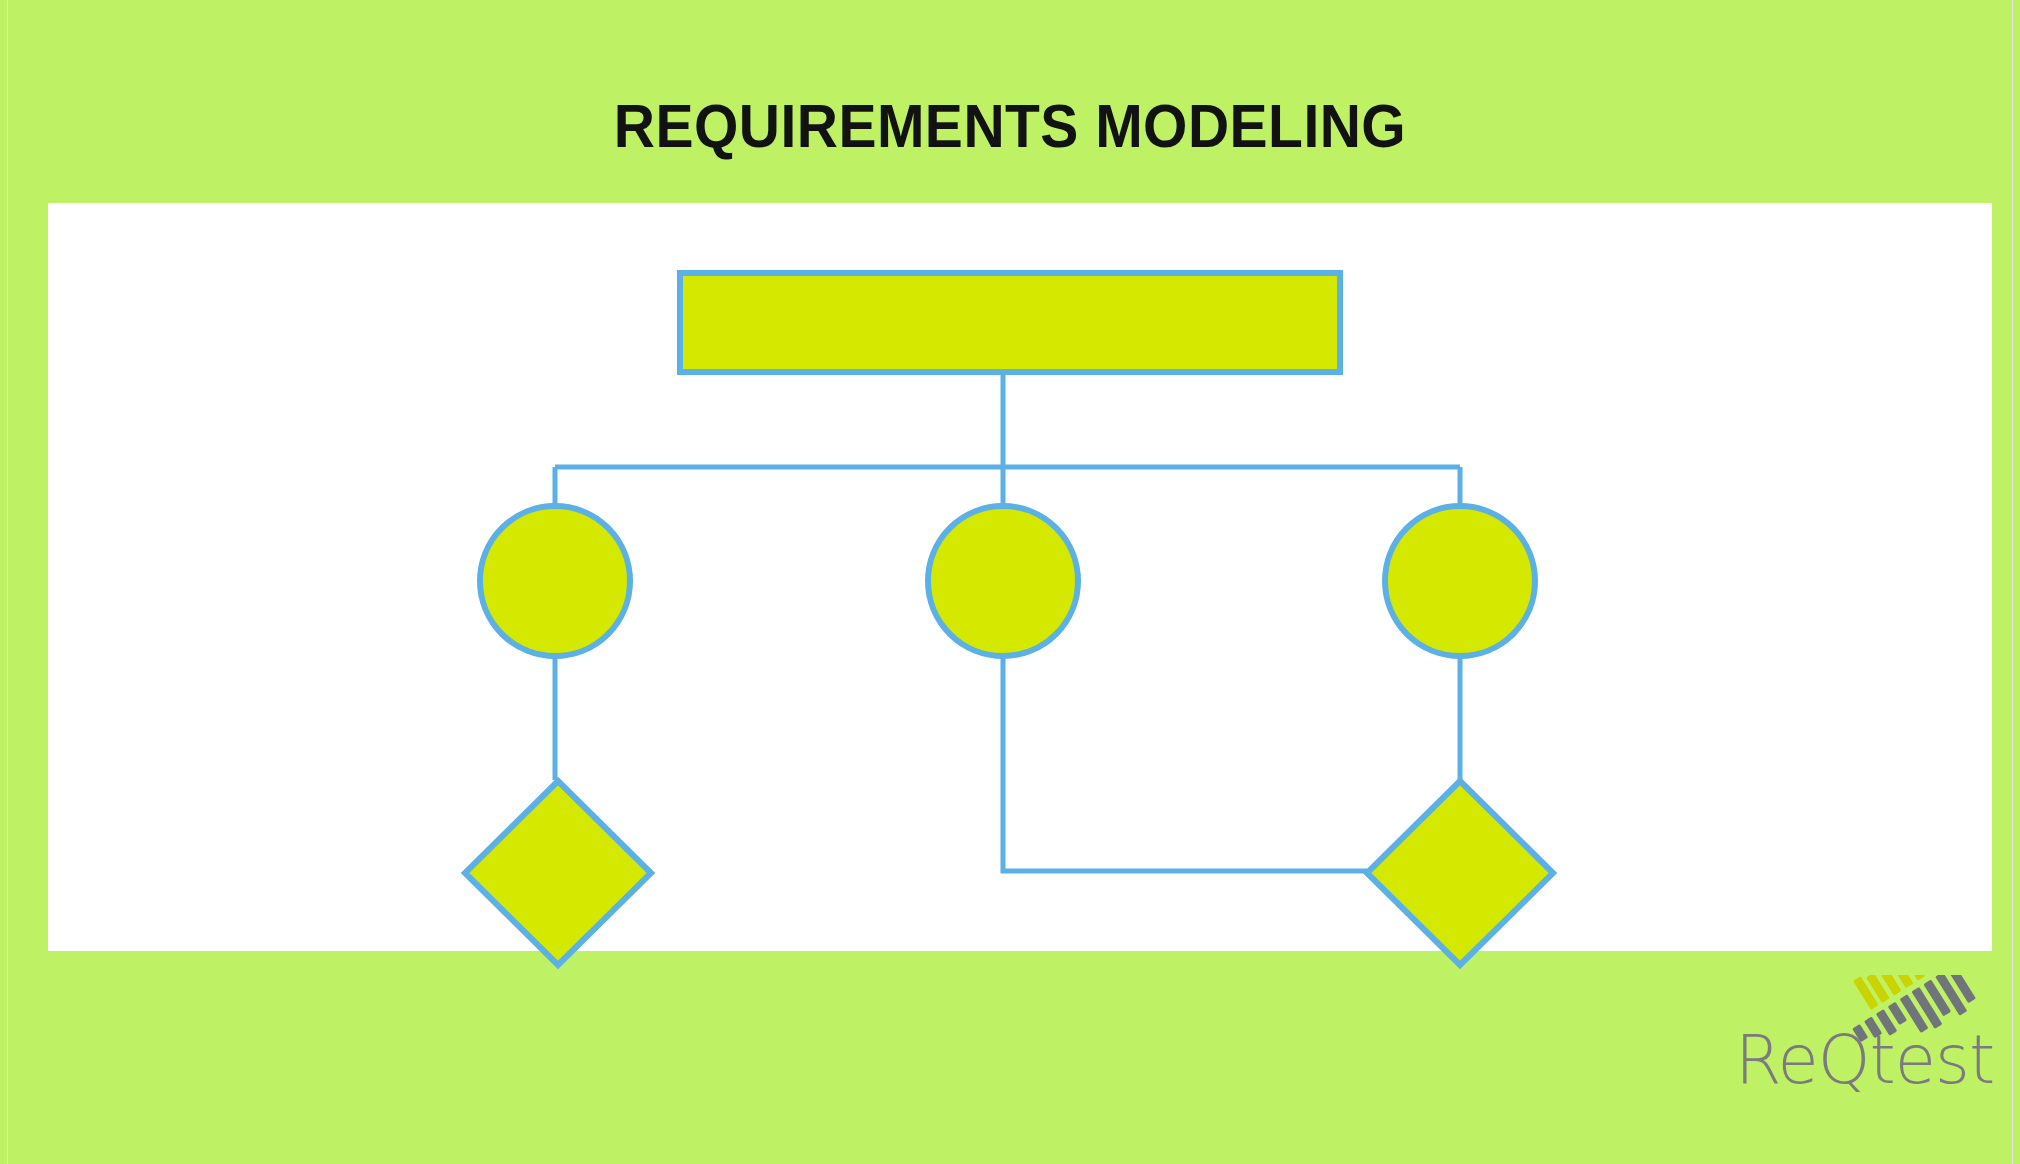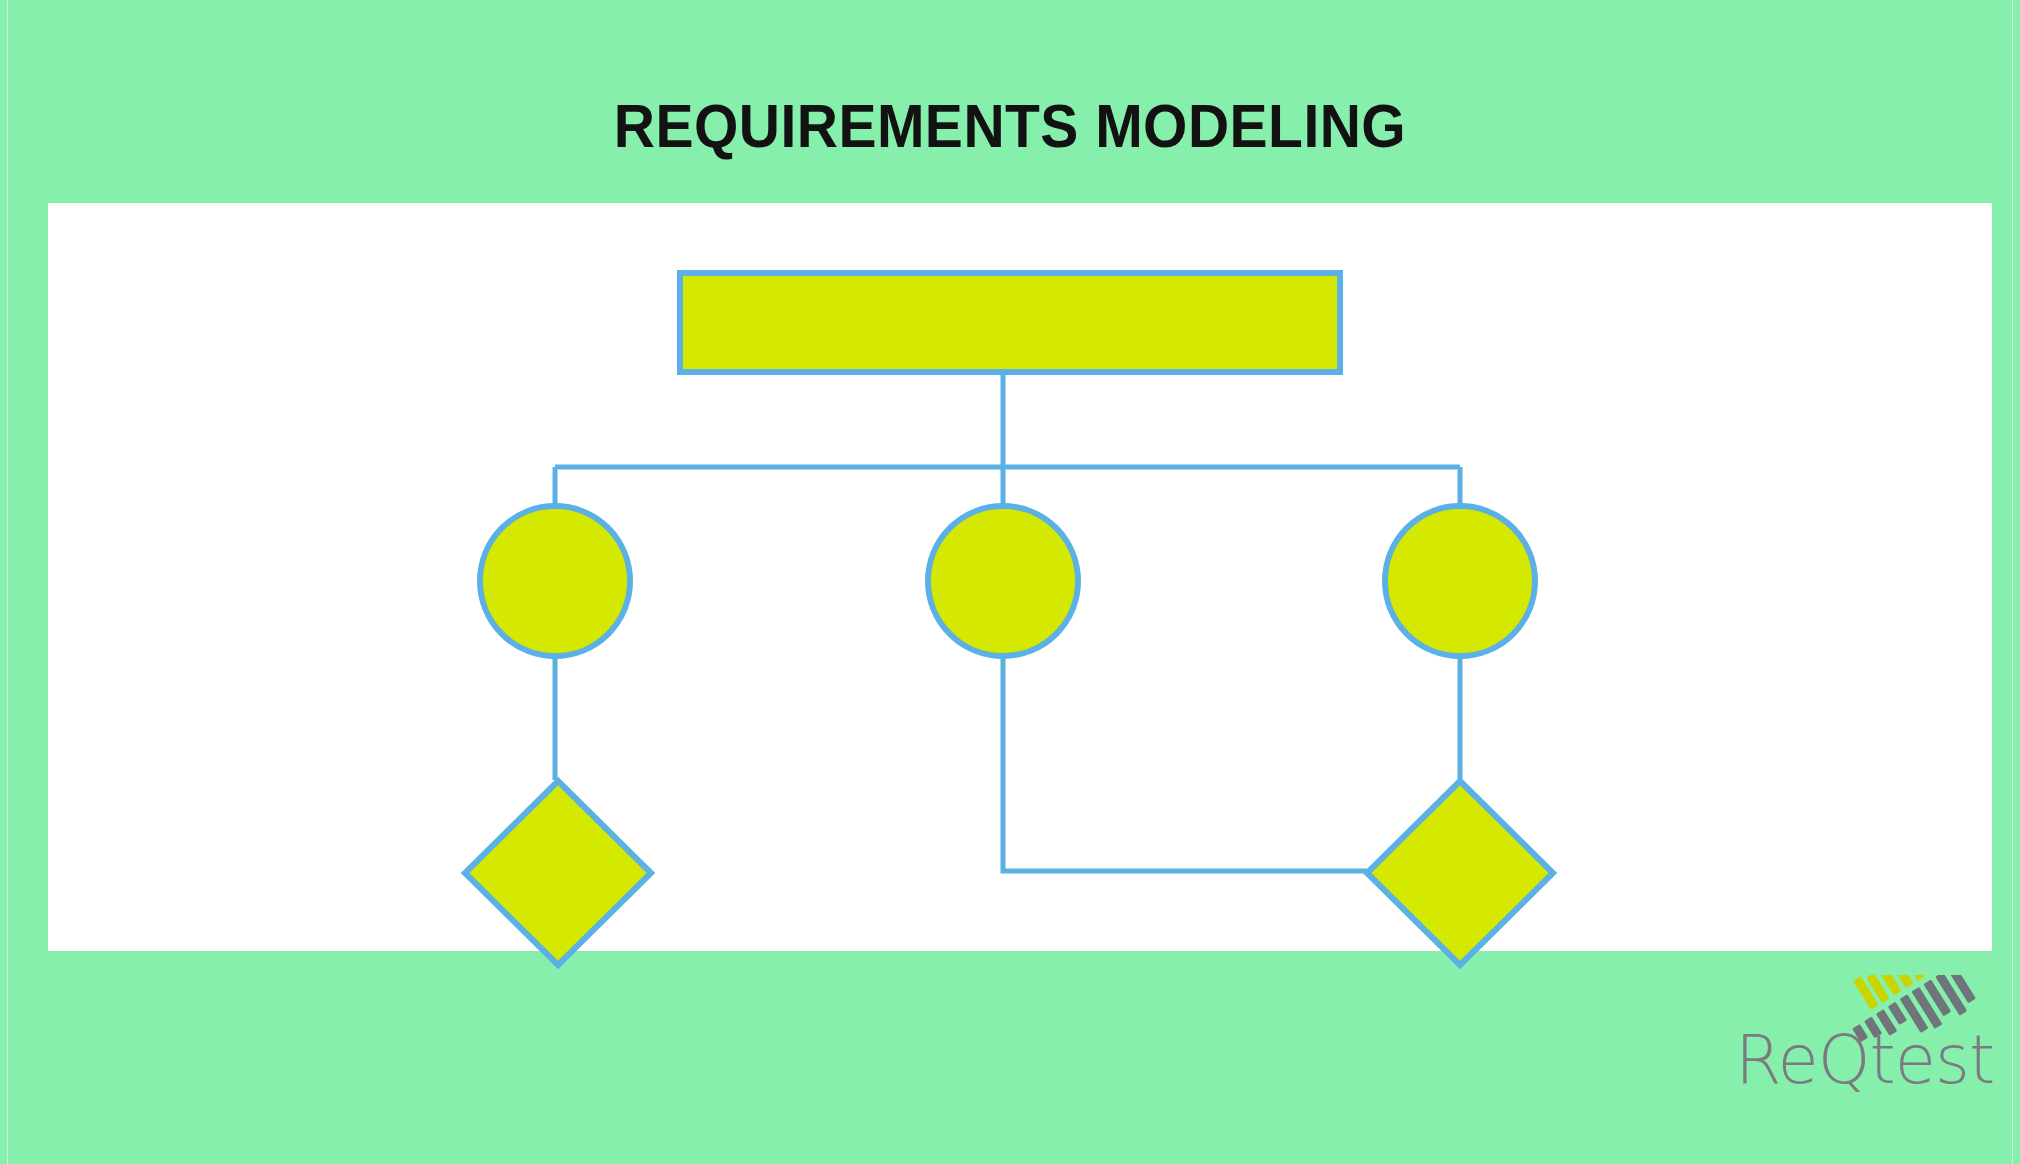--- a/index.html
+++ b/index.html
@@ -9,21 +9,21 @@
     background: #ffffff;
   }
   body {
     font-family: "Liberation Sans", sans-serif;
   }
 
   #slide {
     position: relative;
     width: 2020px;
     height: 1164px;
-    background: #86efac;
+    background: #bef264;
     overflow: hidden;
   }
 
   
   .page-edge {
     position: absolute;
     top: 0;
     width: 1px;
     height: 1164px;
     background: #e3e3e5;

